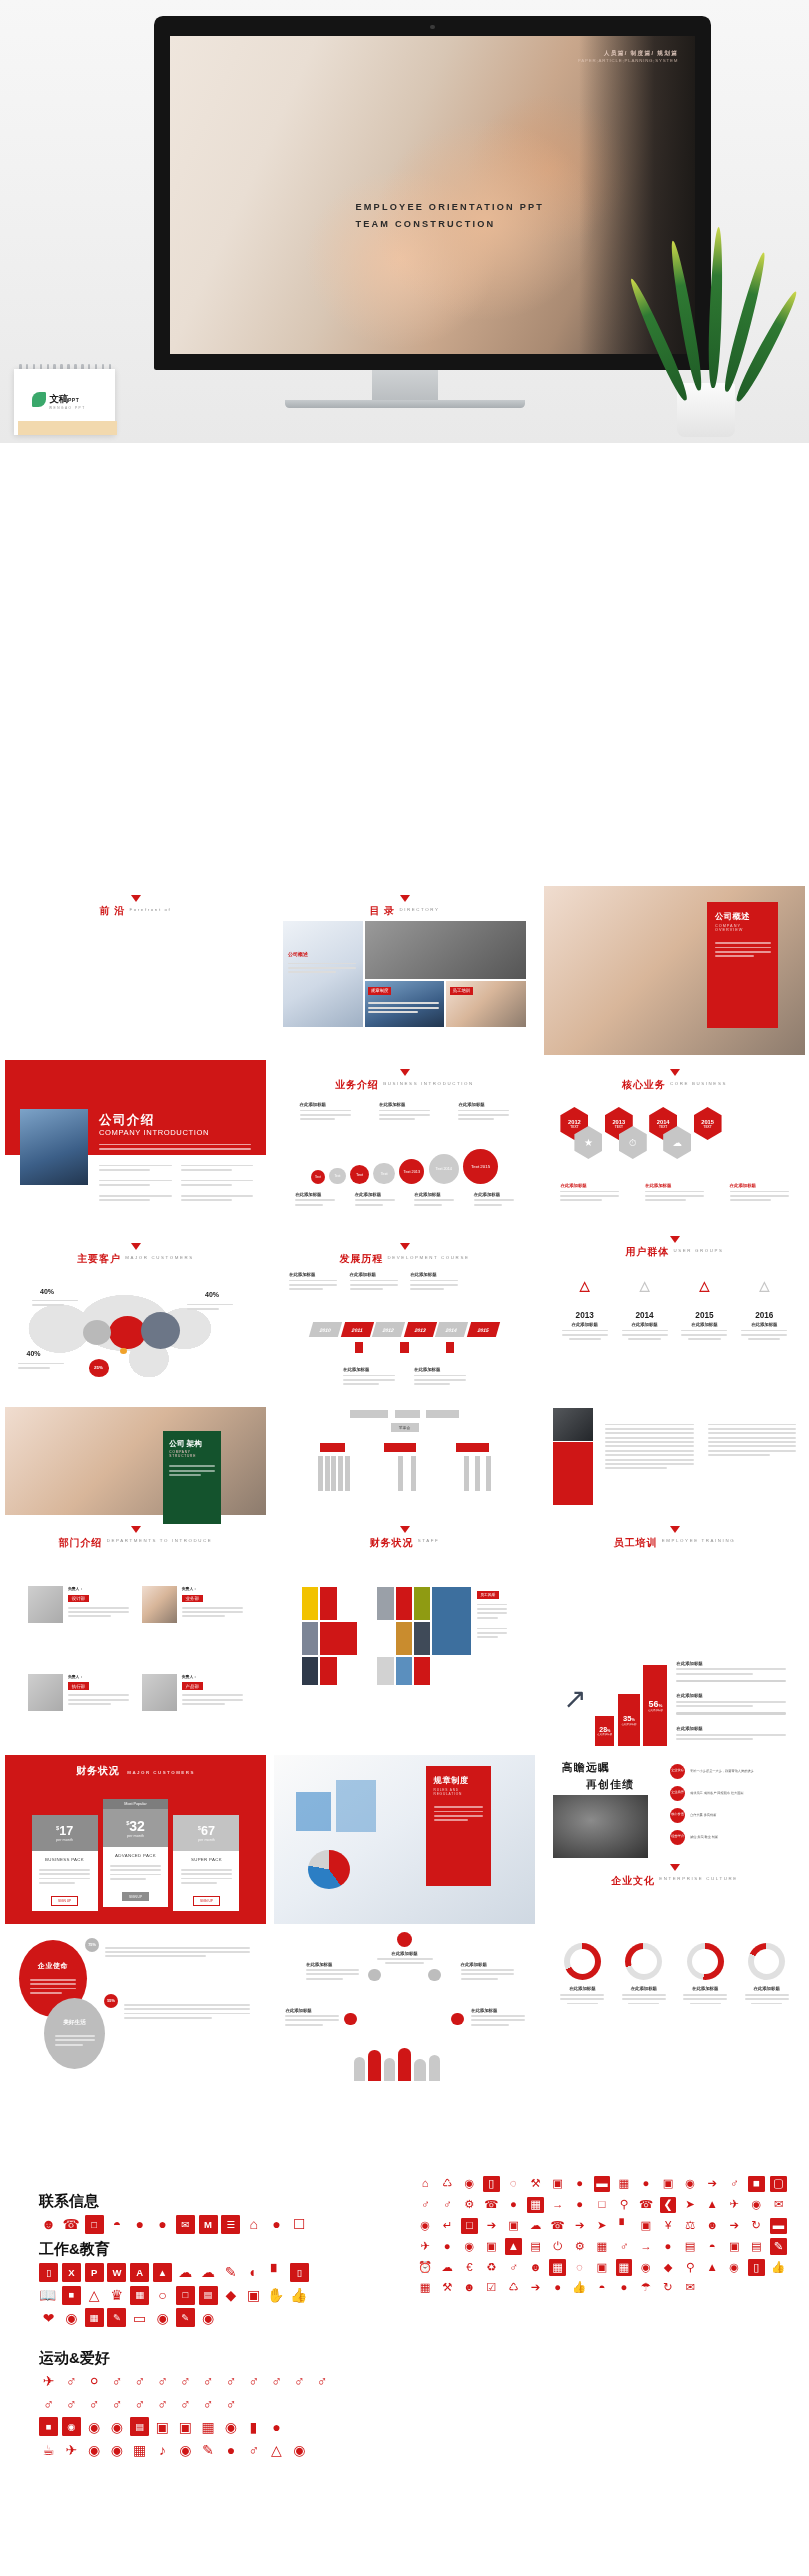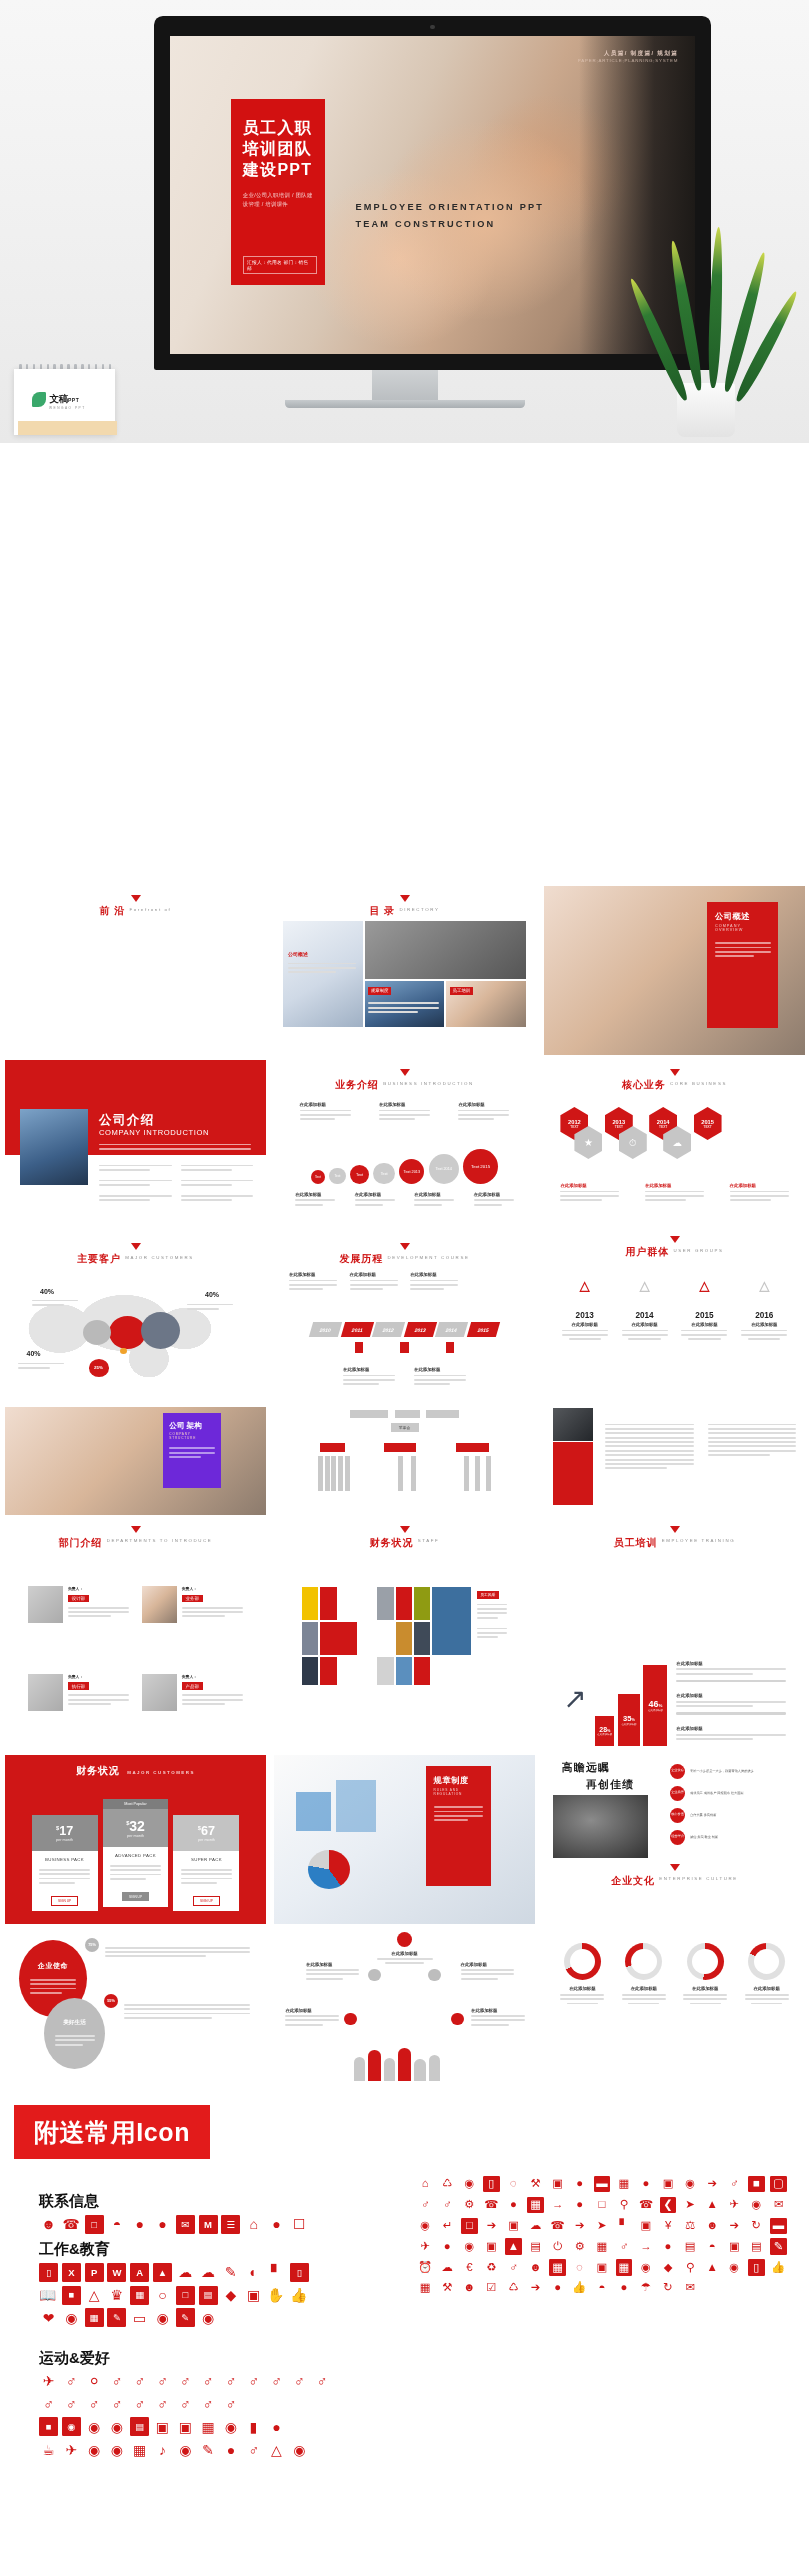--- a/index.html
+++ b/index.html
@@ -101,27 +101,20 @@
       <div class="mon-cam"></div>
       <div class="screen">
         <div class="photo-hands"></div>
         <div class="photo-dark"></div>
 
         <div class="screen-kicker">
           <div class="cn">人员篇/ 制度篇/ 规划篇</div>
           <div class="en">PAPER;ARTICLE;PLANNING;SYSTEM</div>
         </div>
 
-        <div class="title-block">
-          <div class="t" style="white-space:pre-line">员工入职
-培训团队
-建设PPT</div>
-          <div class="sub">企业/公司入职培训 / 团队建设管理 / 培训课件</div>
-          <div class="pres">汇报人：代用名   部门：销售部</div>
-        </div>
 
         <div class="en-title">
           <div>EMPLOYEE ORIENTATION PPT</div>
           <div>TEAM CONSTRUCTION</div>
         </div>
       </div>
     </div>
     <div class="mon-neck"></div>
     <div class="mon-base"></div>
 
@@ -500,21 +493,21 @@
           <div class="minihead" style="margin-top:2.5px">在此添加标题</div>
           <div class="txtline"></div>
             <div class="txtline"></div>
             <div class="txtline s" style="margin:2.5px auto"></div>
         </div>
       </div>
     </div>
 
     <div class="slide" style="left:5px;top:964px;width:261px;height:169px">
       <div class="ph warm" style="position:absolute;left:0;top:0;right:0;height:108px"></div>
-      <div style="position:absolute;left:158px;top:6px;width:58px;height:75px;background:#6d28d9;padding:7.6px 6.3px">
+      <div style="position:absolute;left:158px;top:24px;width:58px;height:93px;background:#14532d;padding:7.6px 6.3px">
         <div style="color:#fff;font-size:7.6px;font-weight:700">公司 架构</div>
         <div style="color:#f3c9c9;font-size:3.2px;letter-spacing:0.8px;margin-top:1.3px">COMPANY  STRUCTURE</div>
         <div style="margin-top:7.6px">
             <div class="txtline" style="background:rgba(255,255,255,.5)"></div>
             <div class="txtline" style="background:rgba(255,255,255,.5)"></div>
             <div class="txtline s" style="background:rgba(255,255,255,.5)"></div>
           </div>
       </div>
       <div class="sl-head" style="top:119px"><div class="tri"></div>
         <div class="row">
@@ -706,21 +699,21 @@
         <div style="display:flex;gap:3.8px;align-items:flex-end">
           <div style="width:19px;height:30px;background:#cf1616;color:#fff;display:flex;flex-direction:column;align-items:center;justify-content:center">
             <b style="font-size:7px"><span>28</span><span style="font-size:3.8px">%</span></b>
             <span style="font-size:2.5px;opacity:.85">在此添加标题</span>
           </div>
           <div style="width:21.5px;height:52px;background:#cf1616;color:#fff;display:flex;flex-direction:column;align-items:center;justify-content:center">
             <b style="font-size:7.6px"><span>35</span><span style="font-size:3.8px">%</span></b>
             <span style="font-size:2.5px;opacity:.85">在此添加标题</span>
           </div>
           <div style="width:24px;height:81px;background:#cf1616;color:#fff;display:flex;flex-direction:column;align-items:center;justify-content:center">
-            <b style="font-size:8.9px"><span>46</span><span style="font-size:4.4px">%</span></b>
+            <b style="font-size:8.9px"><span>56</span><span style="font-size:4.4px">%</span></b>
             <span style="font-size:2.5px;opacity:.85">在此添加标题</span>
           </div>
         </div>
         <div style="flex:1;margin-bottom:3.8px">
           <div style="margin-bottom:11.4px">
               <div class="minihead">在此添加标题</div>
               <div class="txtline"></div>
               <div class="txtline s"></div>
               <div class="txtline" style="height:2.5px;background:#d4d4d4;margin-top:5px"></div>
             </div>
@@ -1365,23 +1358,20 @@
       <div class="ph city" style="position:absolute;inset:0;background:linear-gradient(180deg,#b9c1c9 0%,#7c848d 42%,#3e444b 100%)"></div>
       <div style="position:absolute;left:0;right:0;top:17.7px;text-align:center;color:#ddd;font-size:4.4px;letter-spacing:2.5px">CONCLUSION</div>
       <div style="position:absolute;left:0;right:0;top:25px;text-align:center;color:#fff;font-size:12.6px;font-weight:700;letter-spacing:2.5px">结 束 语</div>
       <div style="position:absolute;left:0;right:0;bottom:14px;height:37px;background:#cf1616;display:flex;align-items:center;justify-content:center;padding:0 16.4px">
         <span style="color:#fff;font-size:3.5px;line-height:2.1;text-align:center">让我们再次感谢老师的精彩课程！同时也感谢各位的积极参与。希望大家在今后的工作中能够学以致用，再创佳绩！</span>
       </div>
     </div>
   </div>
 
   <div class="iconsec">
-    <div class="badge">
-        <span>附送常用Icon</span>
-      </div>
 
     <div style="position:absolute;left:39px;top:111px;width:354px">
       <div class="catlabel">联系信息</div>
       <div class="icrow" style="margin-top:3.8px">
         <span class="ic">☻</span>
         <span class="ic">☎</span>
         <span class="ic sq">□</span>
         <span class="ic">◓</span>
         <span class="ic">●</span>
         <span class="ic">●</span>

